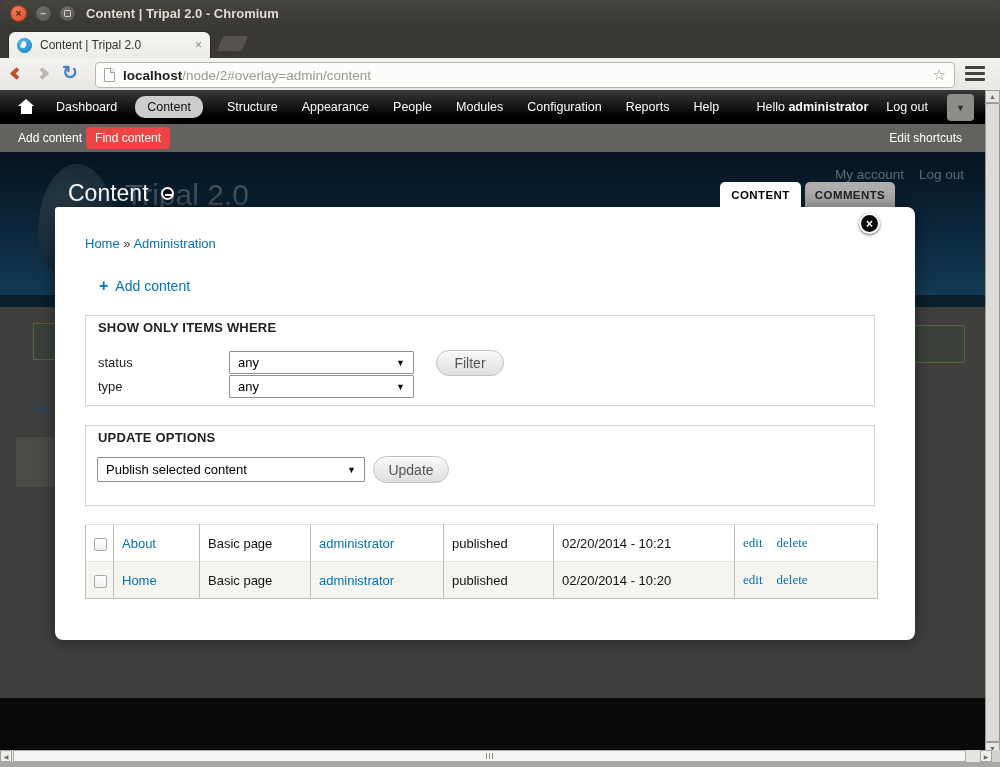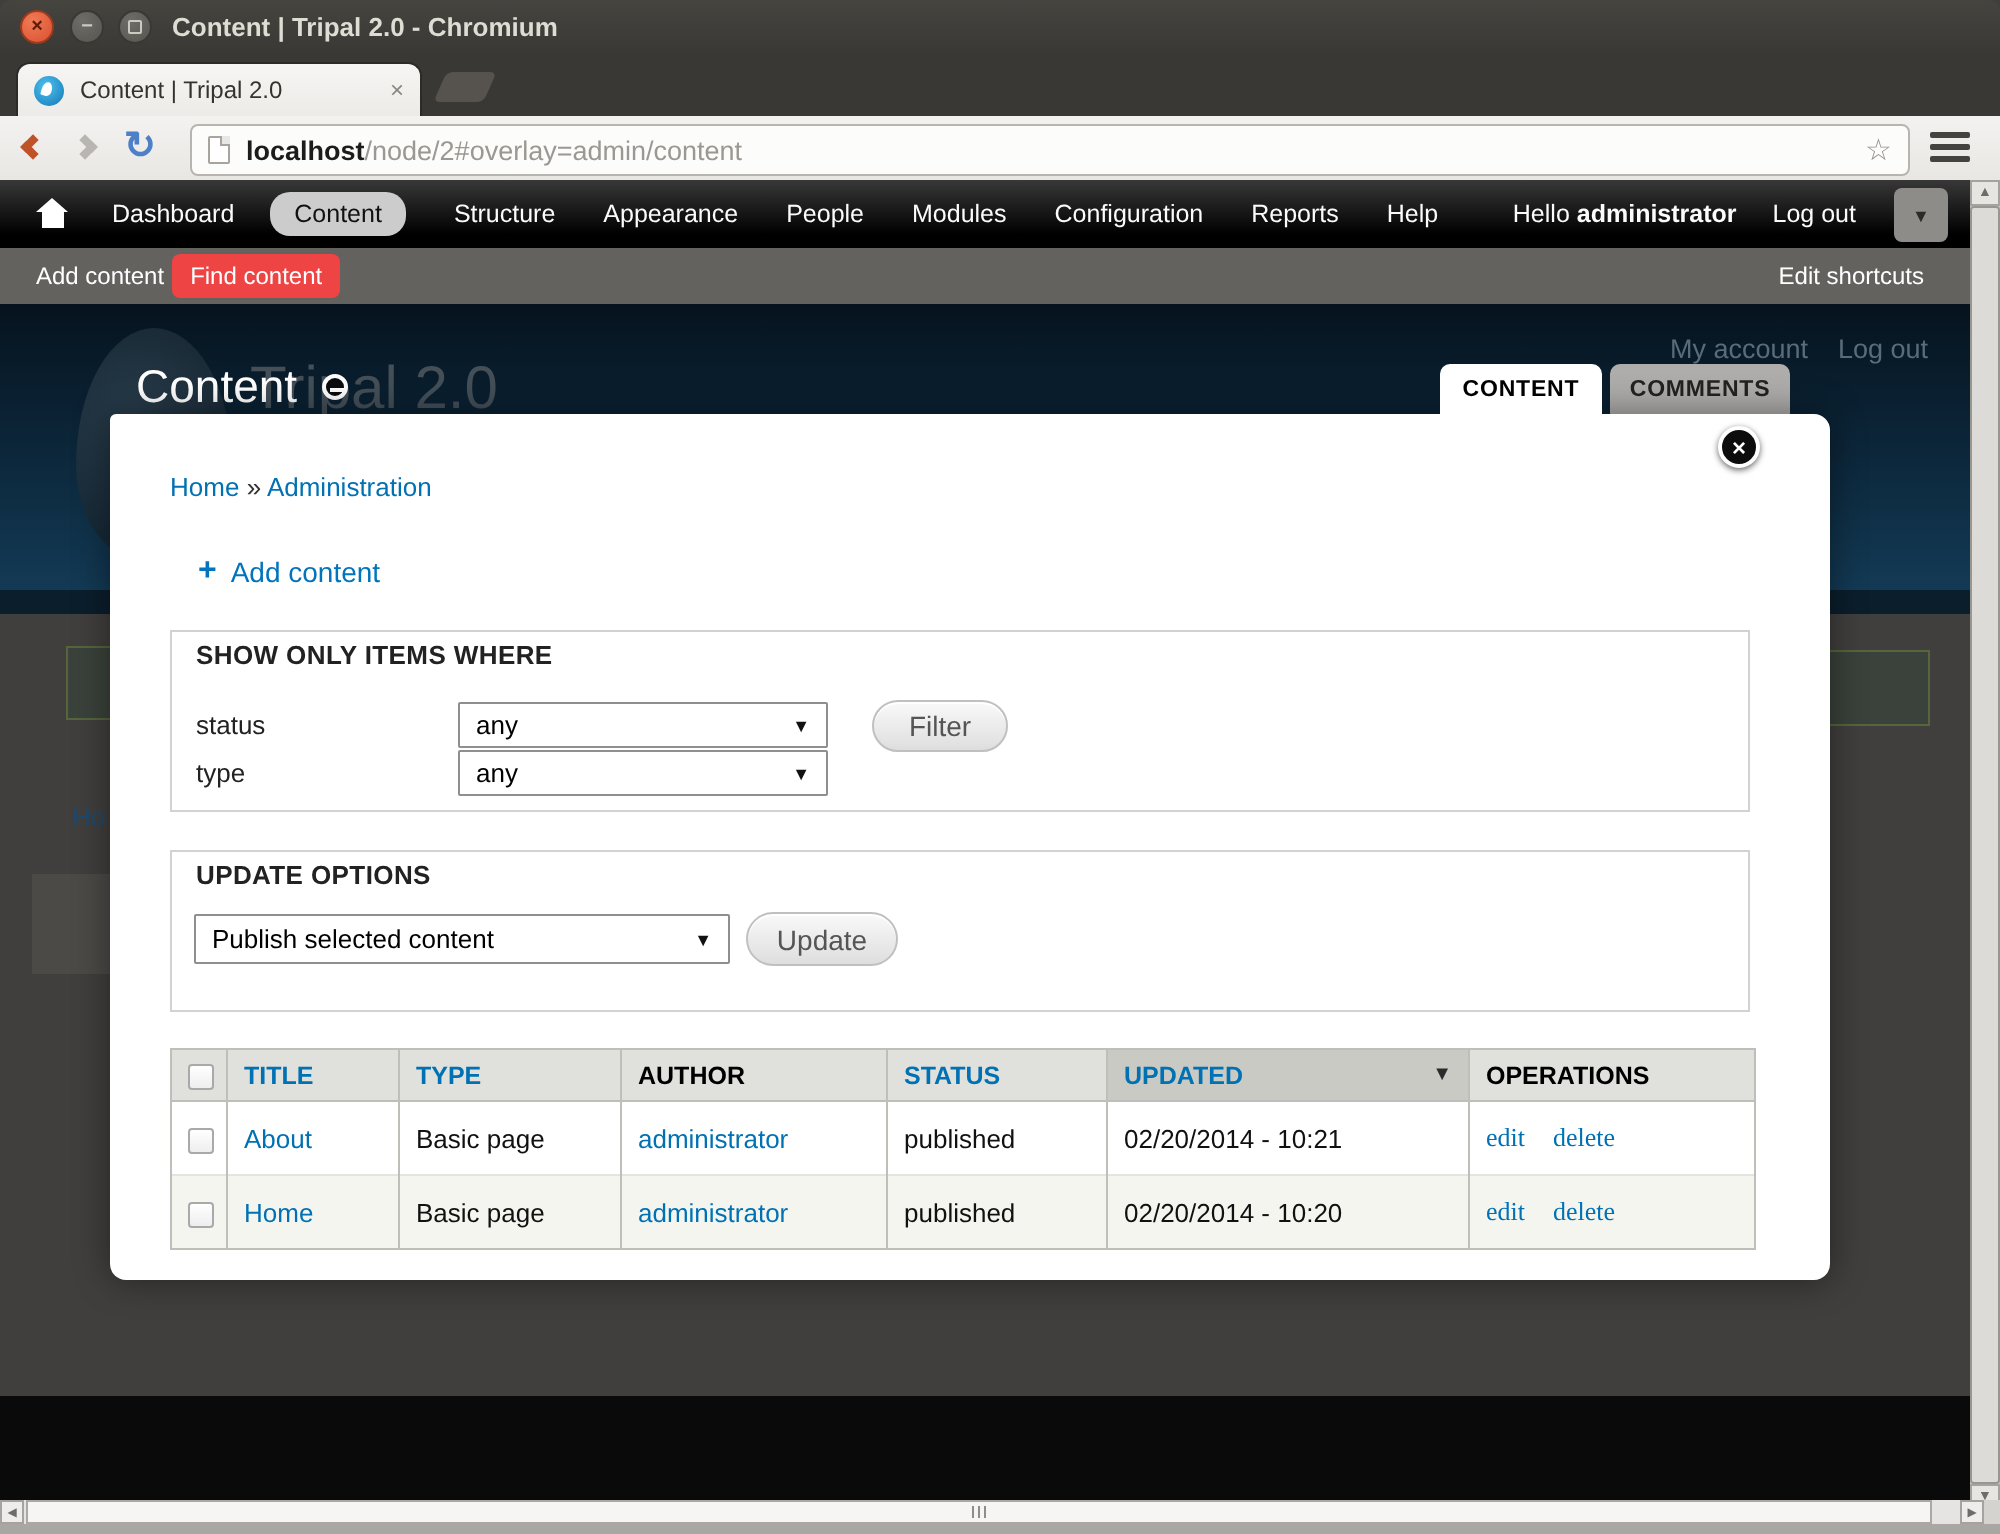--- a/index.html
+++ b/index.html
@@ -285,29 +285,20 @@
         <colgroup>
           <col style="width:28px">
             <col style="width:86px">
             <col style="width:111px">
             <col style="width:133px">
           <col style="width:110px">
             <col style="width:181px">
             <col style="width:143px">
         </colgroup>
         <tbody>
-            <tr>
-          <th><span class="cbox"></span></th>
-          <th><a href="#" class="thlink">TITLE</a></th>
-          <th><a href="#" class="thlink">TYPE</a></th>
-          <th>AUTHOR</th>
-          <th><a href="#" class="thlink">STATUS</a></th>
-          <th class="sorted"><a href="#" class="thlink">UPDATED</a><span class="sort-arrow">▼</span></th>
-          <th>OPERATIONS</th>
-        </tr>
         <tr>
           <td><span class="cbox"></span></td>
           <td><a href="#" class="blue">About</a></td>
           <td>Basic page</td>
           <td><a href="#" class="blue">administrator</a></td>
           <td>published</td>
           <td>02/20/2014 - 10:21</td>
           <td>
             <a href="#" class="oplink">edit</a><a href="#" class="oplink">delete</a>
           </td>

